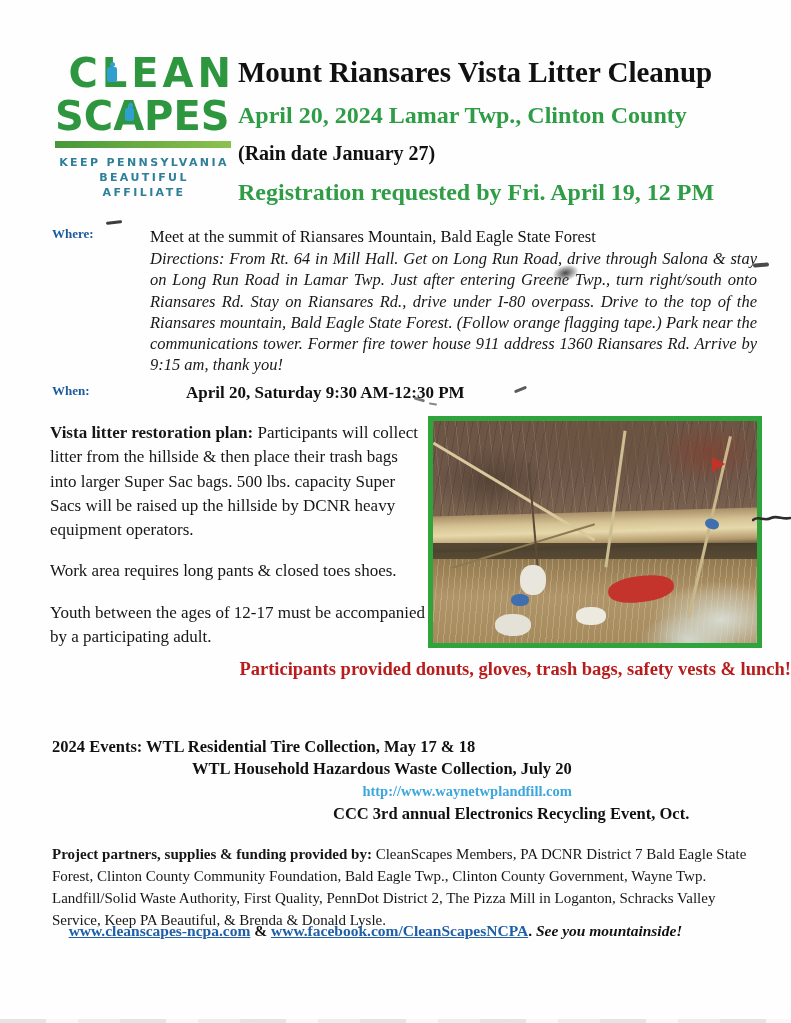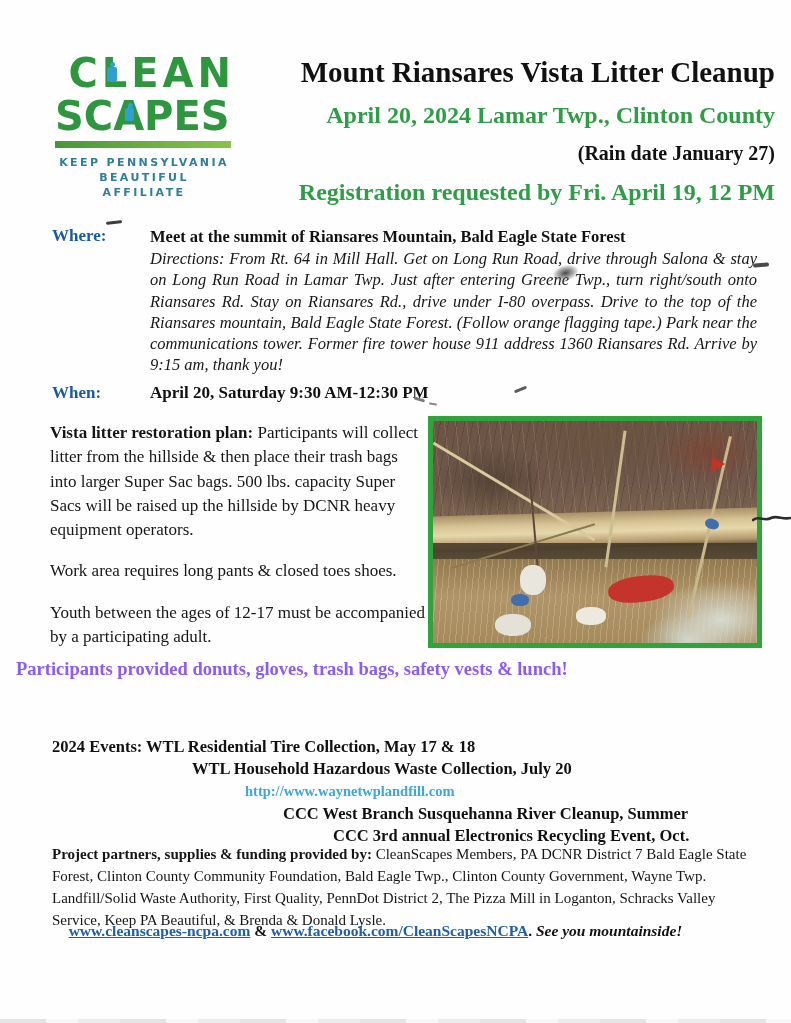--- a/index.html
+++ b/index.html
@@ -17,33 +17,33 @@
   .bagfig{position:absolute; background:#2f9fd0; border-radius:2px;}
   .bagfig::before{content:""; position:absolute; top:-5px; left:28%; width:5px; height:5px;
     border-radius:50%; background:#2f9fd0;}
   .fig1{left:52px; top:15px; width:10px; height:15px;}
   .fig2{left:70px; top:14px; width:9px; height:13px;}
   .logo-bar{margin-top:3px; width:176px; height:7px;
     background:linear-gradient(90deg,#47973a,#6fae45 55%,#8cc14f);}
   .logo-tagline{margin-top:7px; font-family:"DejaVu Sans",sans-serif; font-weight:bold;
     font-size:11px; line-height:15px; letter-spacing:2.4px; color:#2e7f99; text-align:center; width:178px;}
   
-  .titleblock{position:absolute; left:238px; right:16px; top:56px; text-align:right;}
+  .titleblock{position:absolute; left:238px; right:16px; top:56px; text-align:left;}
   .doc-title{font-size:29px; font-weight:bold; color:#111; line-height:32px; margin:0;}
   .doc-sub-green{font-size:24px; font-weight:bold; color:#2f9c46; margin-top:14px;}
   .doc-sub-black{font-size:20px; font-weight:bold; color:#111; margin-top:13px;}
   
   .grid-row{position:absolute; left:52px; right:34px; display:grid; grid-template-columns:98px 1fr;}
   .where-row{top:226px;}
   .when-row{top:383px;}
-  .blue-label{color:#1a5a9e; font-weight:bold; font-size:17px;}
-  .where-heading{font-weight:bold; font-size:16.5px; line-height:21px; color:#111;}
+  .blue-label{color:#1a5a9e; font-weight:bold; font-size:13px;}
+  .where-heading{font-weight:normal; font-size:16.5px; line-height:21px; color:#111;}
   .where-directions{font-style:italic; font-size:16.5px; line-height:21.3px;
     text-align:justify; color:#181818; margin-top:1px;}
-  .when-value{font-weight:bold; font-size:17px; color:#111;}
+  .when-value{font-weight:bold; font-size:17px; color:#111;margin-left:36px;}
   
   .leftcol{position:absolute; left:50px; top:421px; width:378px; font-size:17px; line-height:24.3px; color:#161616;}
   .leftcol p{margin:0;}
   .leftcol .p2{margin-top:17px;}
   .leftcol .p3{margin-top:17px;}
   .bold-lead{font-weight:bold;}
   
   .photo{position:absolute; left:428px; top:416px; width:334px; height:232px;
     border:5px solid #2fa43c; box-sizing:border-box; background:#8a7458; overflow:hidden;}
   .ph{position:absolute;}
@@ -75,31 +75,31 @@
   .lb-blue2{left:84%; top:44%; width:14px; height:10px; background:#3f6fae; transform:rotate(18deg);}
   .lb-flag{left:86%; top:16%; width:0; height:0; border-radius:0;
     border-left:13px solid #c13227; border-top:7px solid transparent; border-bottom:8px solid transparent;}
   .br{position:absolute; background:#d0c095;}
   .br1{left:-4%; top:31%; width:58%; height:3px; transform:rotate(31deg); background:#d9c99c;}
   .br2{left:56%; top:4%; width:3px; height:62%; transform:rotate(8deg); background:#cdbd92;}
   .br3{left:85%; top:6%; width:3px; height:84%; transform:rotate(13deg); background:#c9b88c;}
   .br4{left:5%; top:56%; width:46%; height:2px; transform:rotate(-17deg); background:#8a7a52;}
   .br5{left:31%; top:19%; width:2px; height:56%; transform:rotate(-5deg); background:#5c4a38;}
   
-  .provided{position:absolute; left:0; right:0; top:659px; text-align:left;
-    color:#8b5cf6; font-weight:bold; font-size:18.5px;margin-left:16px;}
+  .provided{position:absolute; left:0; right:0; top:659px; text-align:right;
+    color:#b91c1c; font-weight:bold; font-size:18.5px;margin-left:16px;}
   .contact{position:absolute; left:52px; right:30px; top:701px; font-size:15.5px; color:#161616;}
   .contact .blue-lead{color:#1a5a9e; font-weight:bold;}
   .link{color:#2a5fad; text-decoration:underline; cursor:pointer;}
   .events{position:absolute; left:52px; top:736px; font-weight:bold; font-size:16.5px;
     color:#111; line-height:21px;}
   .events div{white-space:nowrap;}
   .ev2{margin-left:140px; margin-top:1px;}
   .ev-url{margin-left:193px; margin-top:2px; font-size:14.5px; color:#3ba7dc;
-    font-family:"Liberation Serif",serif; cursor:pointer;}
+    font-family:"Liberation Serif",serif; cursor:pointer;text-align:center;}
   .ev3{margin-left:231px; margin-top:1px;}
   .ev4{margin-left:281px; margin-top:1px;}
   .partners{position:absolute; left:52px; right:36px; top:843px; font-size:15px;
     line-height:22px; color:#161616;}
   .footer-links{position:absolute; left:0; right:40px; top:922px; text-align:center;
     font-size:15.5px; font-weight:bold; color:#111;}
   .footer-links .link{color:#1f5fa8; font-weight:bold;}
   .footer-tagline{font-style:italic; font-weight:bold;}
   
   .art{position:absolute;}
@@ -186,21 +186,20 @@
     <div class="lb lb-flag"></div>
   </div>
 
   <div class="provided">Participants provided donuts, gloves, trash bags, safety vests &amp; lunch!</div>
 
 
   <div class="events">
     <div class="ev1">2024 Events:  WTL Residential Tire Collection, May 17 &amp; 18</div>
     <div class="ev2">WTL Household Hazardous Waste Collection, July 20</div>
     <div class="ev-url">http://www.waynetwplandfill.com</div>
-    <div class="ev3">CCC West Branch Susquehanna River Cleanup, Summer</div>
     <div class="ev4">CCC 3rd annual Electronics Recycling Event, Oct.</div>
   </div>
 
   <div class="partners"><span class="bold-lead">Project partners, supplies &amp; funding provided by:</span><span> CleanScapes Members, PA DCNR District 7 Bald Eagle State Forest, Clinton County Community Foundation, Bald Eagle Twp., Clinton County Government, Wayne Twp. Landfill/Solid Waste Authority, First Quality, PennDot District 2, The Pizza Mill in Loganton, Schracks Valley Service, Keep PA Beautiful, &amp; Brenda &amp; Donald Lysle.</span></div>
 
   <div class="footer-links"><span class="link">www.cleanscapes-ncpa.com</span><span> &amp; </span><span class="link">www.facebook.com/CleanScapesNCPA</span><span>.  </span> <span class="footer-tagline">See you mountainside!</span></div>
 
   <div class="art art-macron"></div>
   <div class="art art-dash-right"></div>
   <div class="art art-smudge"></div>

